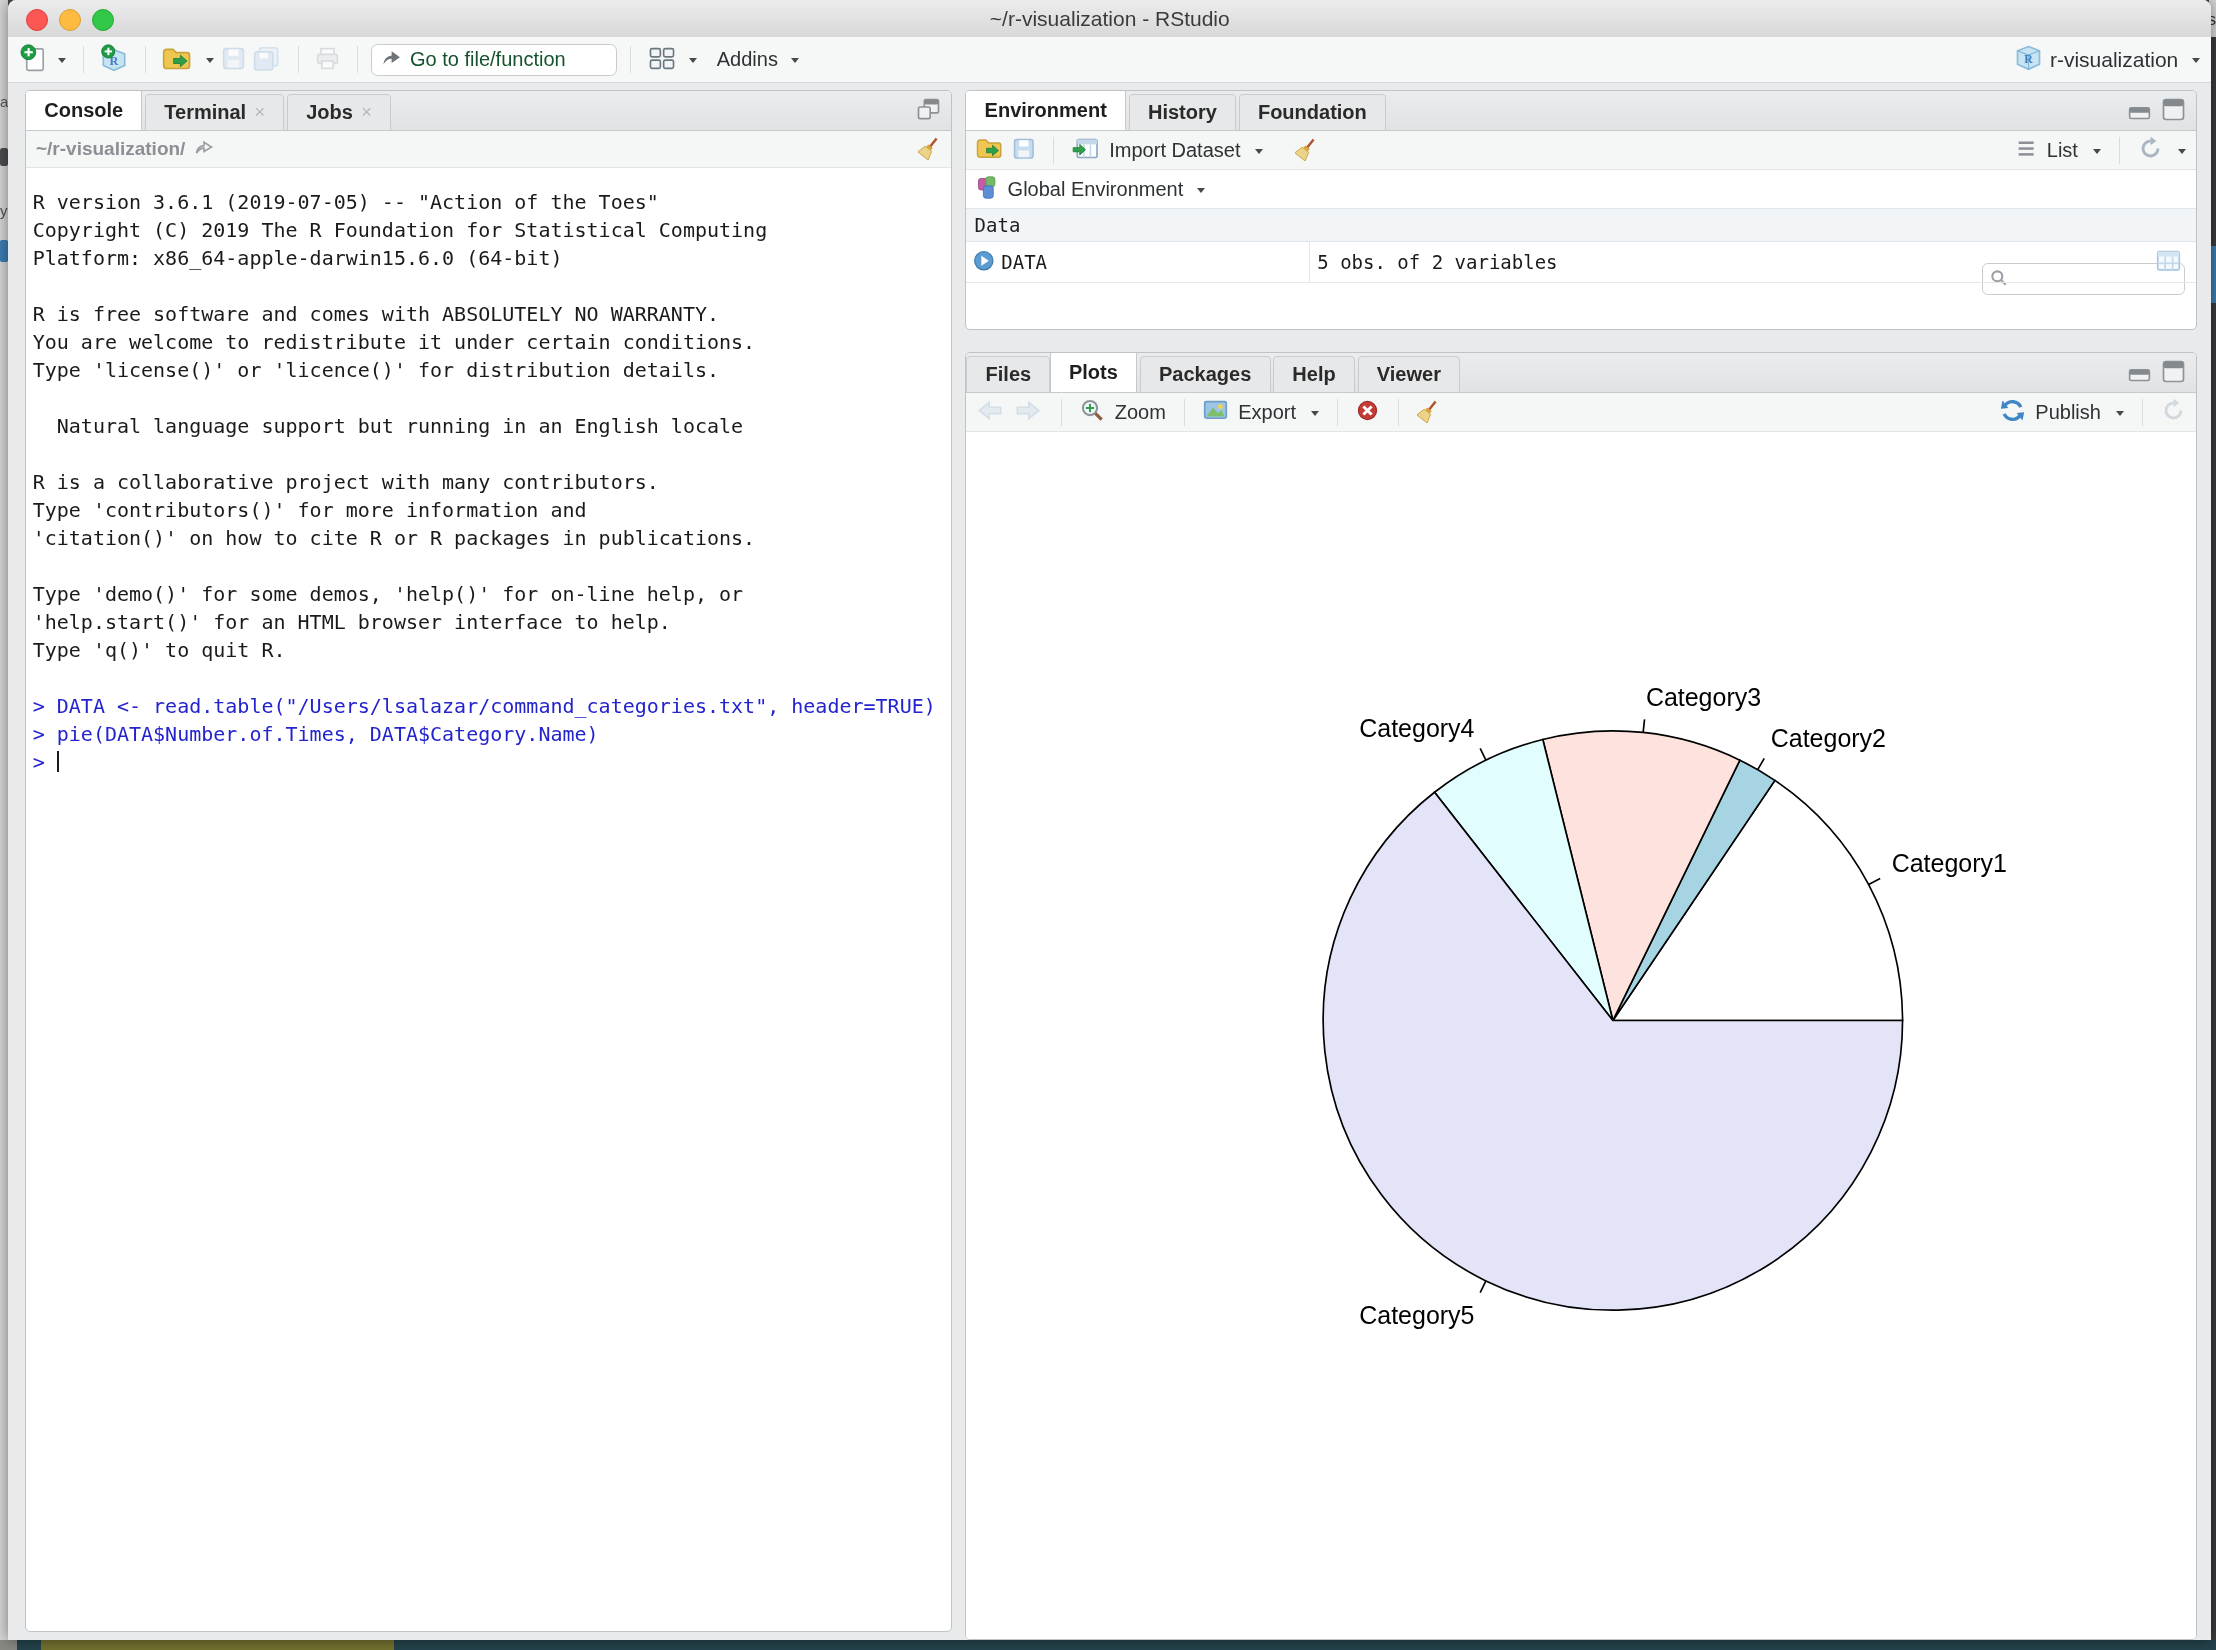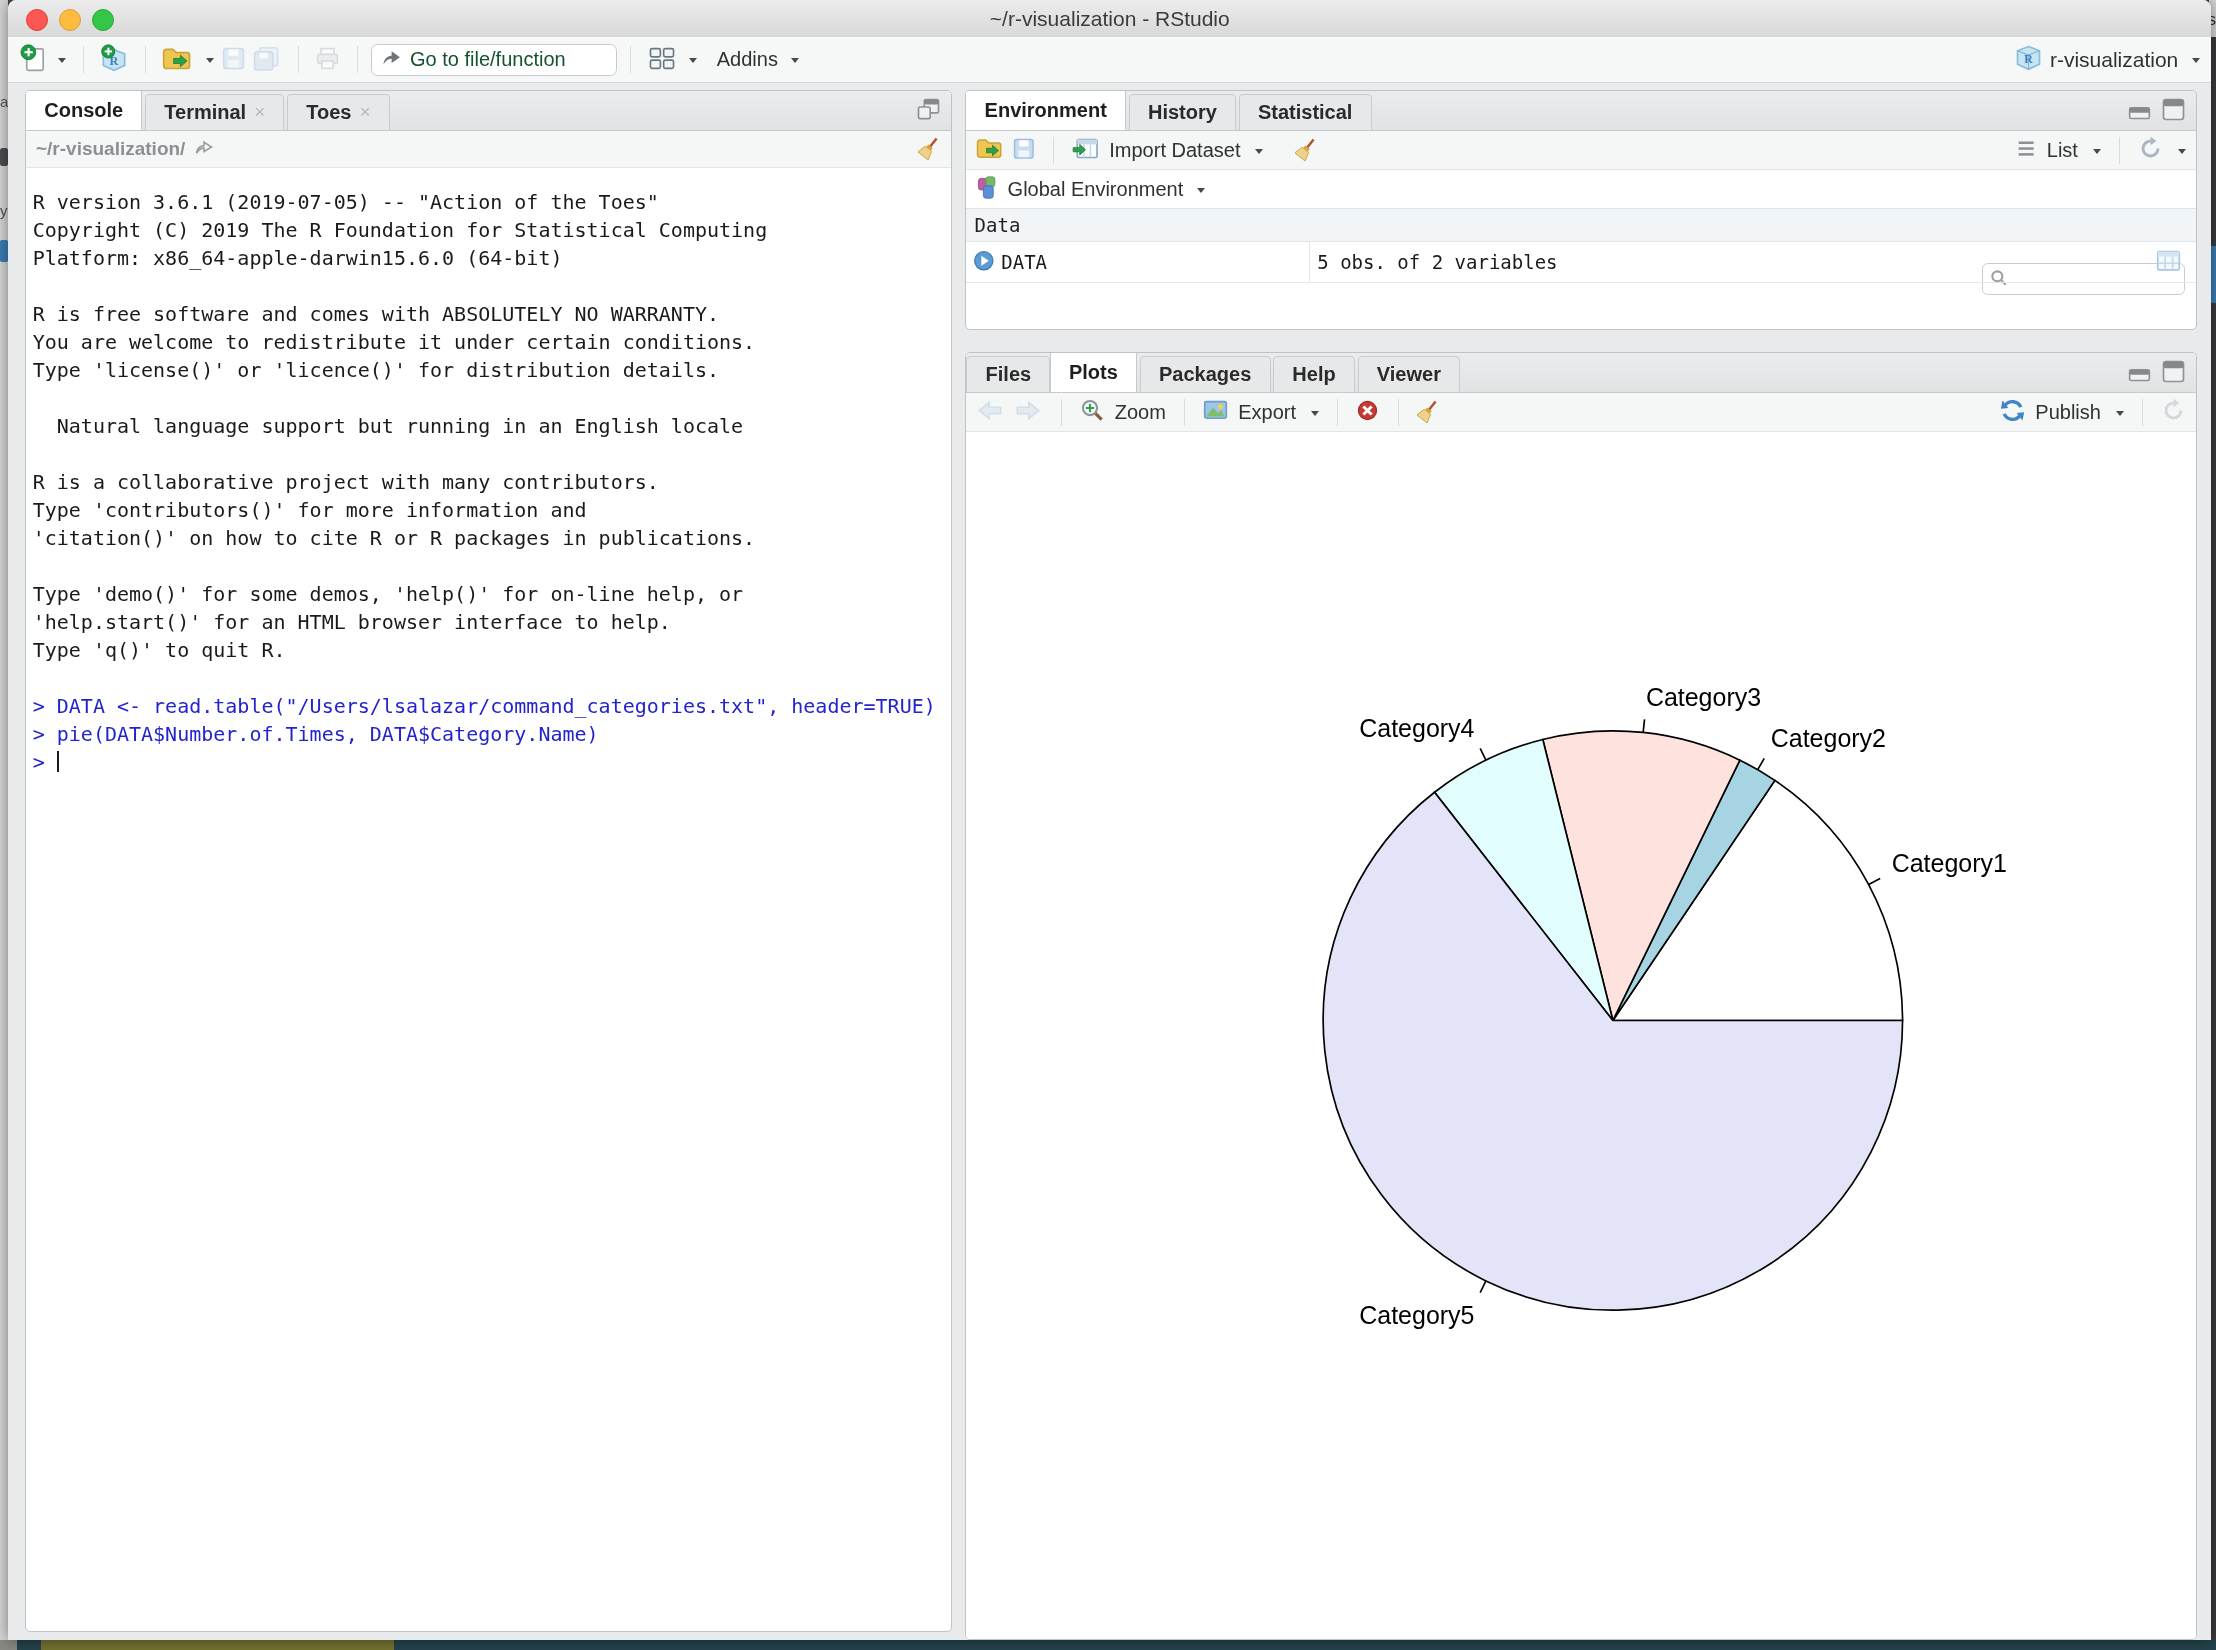--- a/index.html
+++ b/index.html
@@ -199,21 +199,21 @@
   <div class="abs pane pane-console">
     <div class="tabstrip">
       <div class="tab active first">
         <span>Console</span>
       </div>
       <div class="tab inactive">
         <span>Terminal</span>
         <span class="x">×</span>
       </div>
       <div class="tab inactive">
-        <span>Toes</span>
+        <span>Jobs</span>
         <span class="x">×</span>
       </div>
       <div class="strip-icons">
         <span class="icon">
           <svg width="25" height="25" viewBox="0 0 30 30">
             <rect x="10" y="3" width="17" height="16" rx="2" fill="#f0f1f2" stroke="#8d9296" stroke-width="2"></rect>
             <rect x="10" y="3" width="17" height="6" rx="2" fill="#83898d"></rect>
             <rect x="3" y="12" width="14" height="14" rx="2" fill="#f0f1f2" stroke="#8d9296" stroke-width="2"></rect>
           </svg></span>
       </div>
@@ -261,21 +261,21 @@
 
   <div class="abs pane pane-env">
     <div class="tabstrip">
       <div class="tab active first">
         <span>Environment</span>
       </div>
       <div class="tab inactive">
         <span>History</span>
       </div>
       <div class="tab inactive">
-        <span>Statistical</span>
+        <span>Foundation</span>
       </div>
       <div class="strip-icons">
         <span class="icon">
           <svg width="23" height="25" viewBox="0 0 28 30">
             <rect x="2" y="13" width="24" height="13" rx="2" fill="#f0f1f2" stroke="#8d9296" stroke-width="2"></rect>
             <rect x="2" y="13" width="24" height="6" rx="2" fill="#83898d"></rect>
           </svg></span>
         <span class="icon">
           <svg width="25" height="25" viewBox="0 0 30 30">
             <rect x="3" y="3" width="24" height="24" rx="3" fill="#f0f1f2" stroke="#8d9296" stroke-width="2"></rect>

